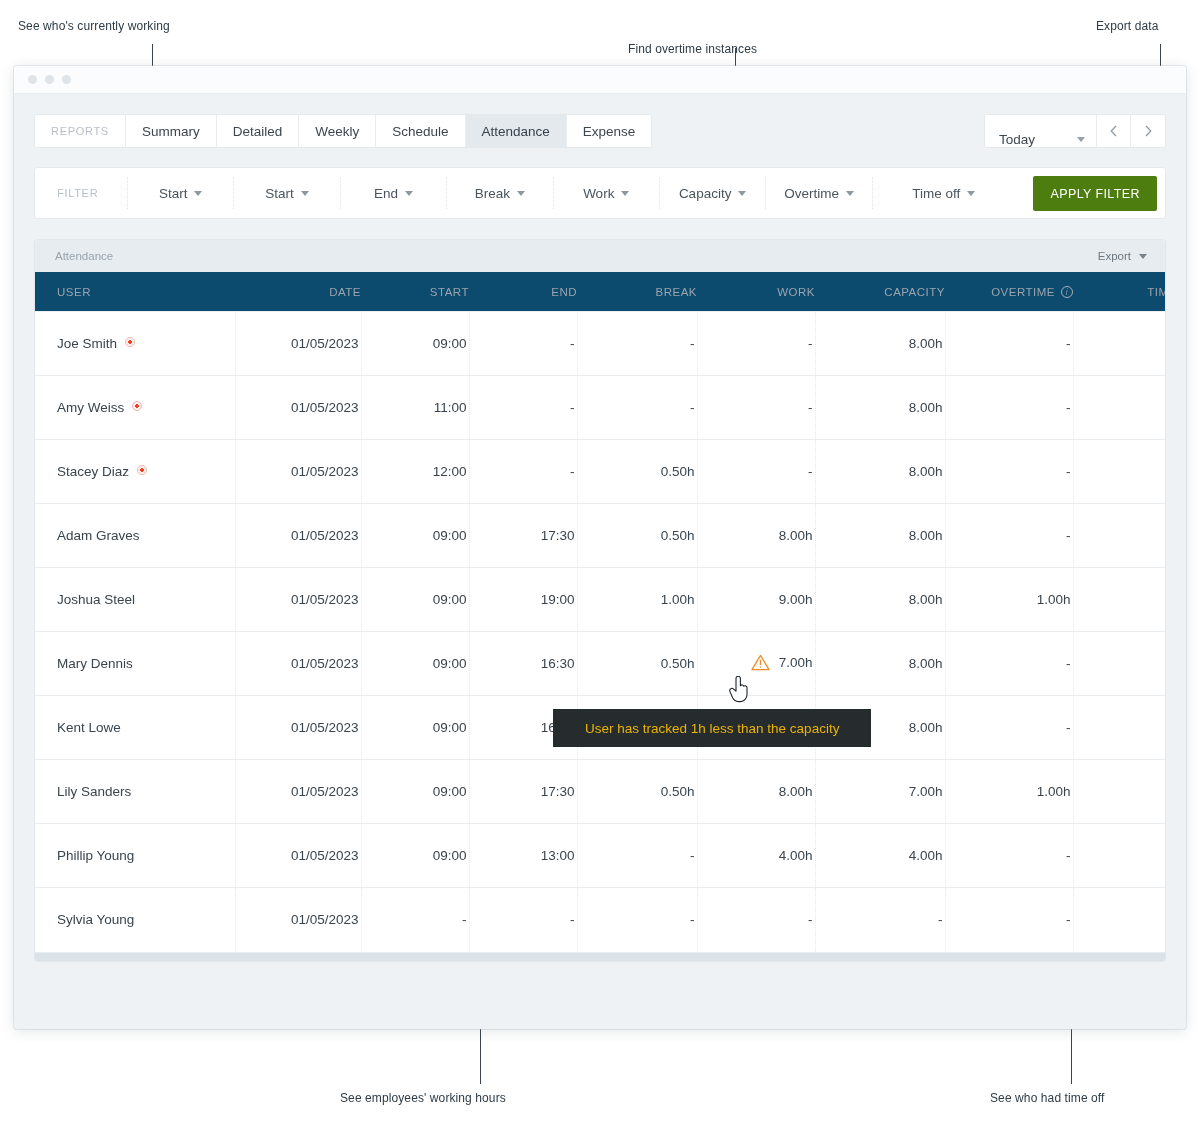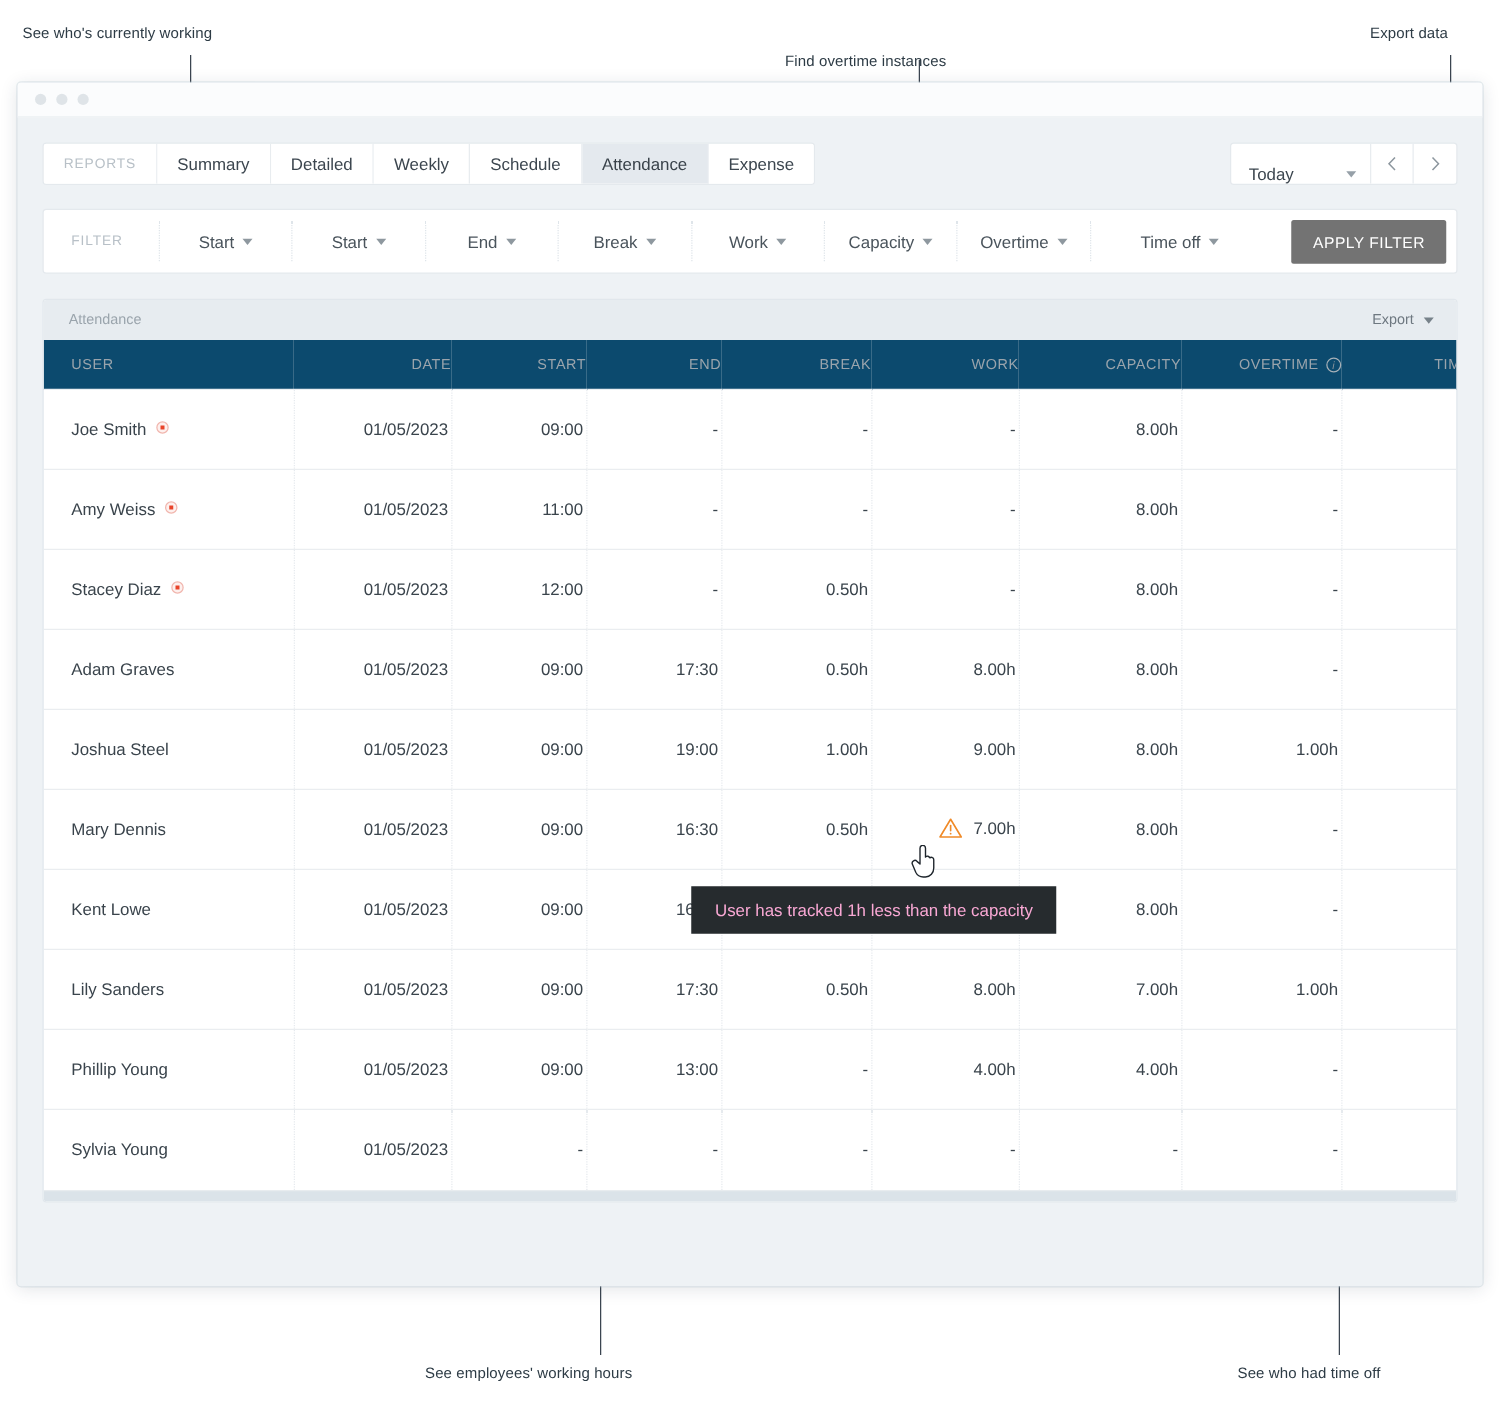--- a/index.html
+++ b/index.html
@@ -72,21 +72,21 @@
     display: flex; align-items: center; position: relative;
   }
   .fl-label { width: 92px; font-size: 11px; letter-spacing: .7px; color: #b8c0c7; padding-left: 22px; }
   .fl-item {
     flex: 1 1 0; display: flex; align-items: center; justify-content: center; gap: 7px;
     font-size: 13.5px; color: #4a545c; height: 32px; border-left: 1px dotted #dfe5ea; cursor: pointer;
   }
   .fl-item .caret { border-top-color: #8e989f; }
   .apply {
     position: absolute; right: 8px; top: 8px; height: 35px; padding: 0 17px;
-    background: #737373; color: #fff; font-size: 12.5px; letter-spacing: .4px;
+    background: #4d7c0f; color: #fff; font-size: 12.5px; letter-spacing: .4px;
     border: none; border-radius: 2px; cursor: pointer; font-family: inherit;
     display: flex; align-items: center;
   }
 
   
   .card {
     margin-top: 20px; background: #fff; border: 1px solid #e1e7ec; border-radius: 3px; overflow: hidden;
     position: relative;
   }
   .cardhead {
@@ -135,22 +135,22 @@
   col.c-work { width: 118px; }
   col.c-cap  { width: 130px; }
   col.c-ot   { width: 128px; }
   col.c-to   { width: 132px; }
 
   .hscroll { height: 9px; background: #dbe3e9; border-top: 1px solid #e8ecef; }
 
   
   .tooltip {
     position: absolute; left: 553px; top: 709px; height: 38px;
-    background: #262b2e; color: #f9a8d4; font-size: 13.5px;
-    display: flex; align-items: center; padding: 0 19px; white-space: nowrap;
+    background: #262b2e; color: #eab308; font-size: 13.5px;
+    display: flex; align-items: center; padding: 0 32px; white-space: nowrap;
     z-index: 40;
     text-align: right;
   }
   
   .cursor { position: absolute; left: 728px; top: 676px; z-index: 45; }
 </style>
 </head>
 <body>
 
 <div class="page">

